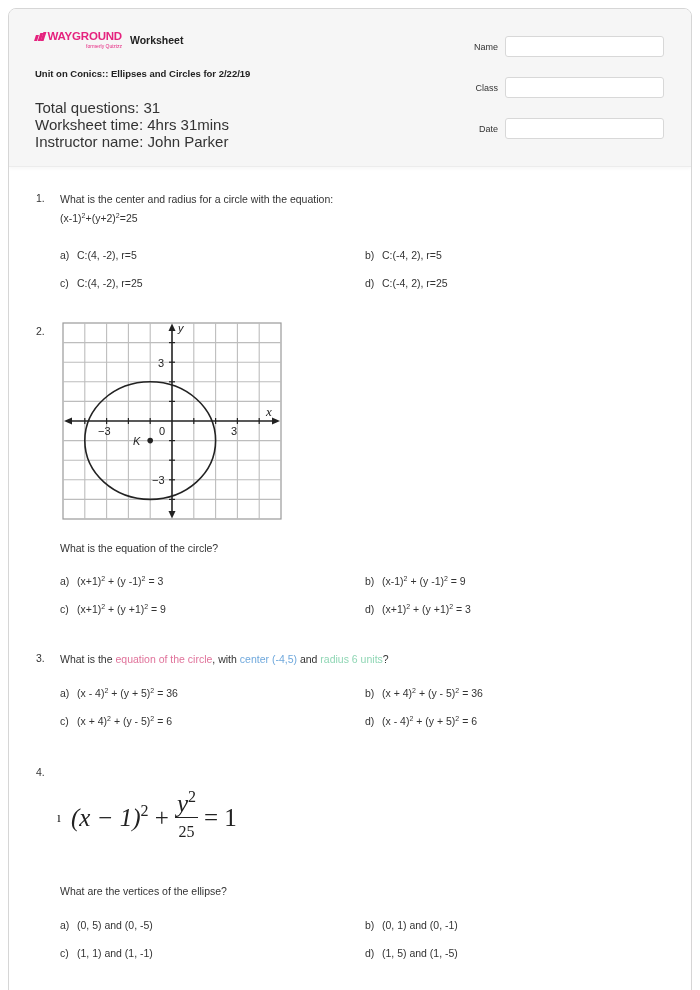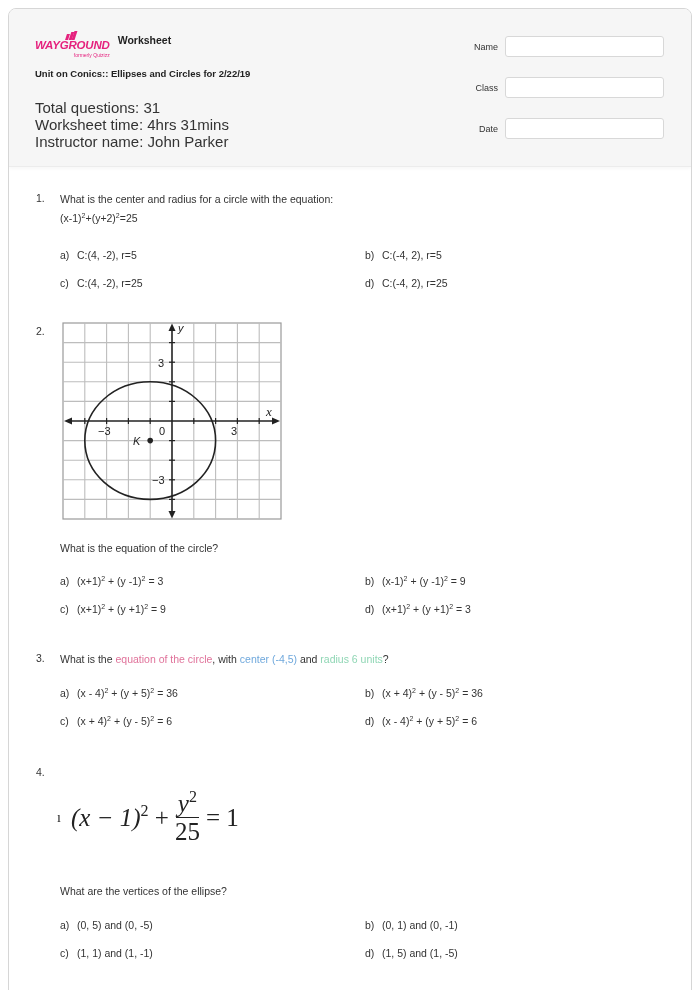--- a/index.html
+++ b/index.html
@@ -10,21 +10,21 @@
     position: absolute; left: 8px; top: 8px; width: 684px; height: 1000px;
     border: 1px solid #d6d6d6; border-radius: 8px 8px 0 0; background: #fff; overflow: hidden;
   }
   .header {
     position: absolute; left: 0; top: 0; width: 100%; height: 158px;
     background: #f6f6f6; border-bottom: 1px solid #ececec;
     box-shadow: 0 2px 3px rgba(0,0,0,0.03);
   }
   .logo-row { position: absolute; left: 26px; top: 22px; display: flex; align-items: flex-start; }
   .logo { display: flex; flex-direction: column; align-items: flex-end; }
-  .logo-main { display: flex; align-items: center; color: #e5227e; font-weight: bold; font-style: italic; font-size: 11.5px; letter-spacing: -0.2px; line-height: 11px; flex-direction: column; }
+  .logo-main { display: flex; align-items: center; color: #e5227e; font-weight: bold; font-size: 11.5px; letter-spacing: -0.2px; line-height: 11px; }
   .logo-mark { display: inline-flex; gap: 1px; margin-right: 3px; }
   .logo-mark span { display: inline-block; width: 2.5px; height: 9px; background: #e5227e; transform: skewX(-18deg); }
   .logo-mark span:nth-child(1){ height: 6px; margin-top: 3px; }
   .logo-mark span:nth-child(2){ height: 8px; margin-top: 1px; }
   .logo-sub { font-size: 5px; color: #e5227e; margin-top: 1px; }
   .app-name { font-size: 10.5px; font-weight: bold; color: #222; margin-left: 8px; margin-top: 3px; }
 
   .ws-title { position: absolute; left: 26px; top: 58px; width: 220px; font-size: 9.5px; font-weight: bold; line-height: 13px; color: #222; }
   .ws-meta { position: absolute; left: 26px; font-size: 15px; color: #333; }
 
@@ -42,21 +42,21 @@
   .hl-green { color: #8fd6b4; }
 
   .graph { position: absolute; left: 53px; top: 313px; width: 220px; height: 198px; }
 
   .math-img { position: absolute; left: 48px; top: 777px; height: 64px; font-family: "Liberation Serif", serif; color: #222; display: flex; align-items: center; }
   .math-img .tick { font-size: 14px; margin-right: 10px; }
   .math-img .expr { font-size: 25px; }
   .frac { display: inline-flex; flex-direction: column; align-items: center; vertical-align: middle; margin: 0 6px; }
   .frac .num { font-size: 25px; font-style: italic; line-height: 26px; border-bottom: 1.5px solid #222; padding: 0 2px; }
   .frac .num sup { font-size: 16px; vertical-align: 10px; font-style: normal; }
-  .frac .den { font-size: 25px; line-height: 28px; }
+  .frac .den { font-size: 16px; line-height: 28px; }
   .expr i { font-style: italic; text-align: right; }
   .expr sup { font-size: 16px; vertical-align: 10px; }
 </style>
 </head>
 <body>
 
 <div class="card">
 
   <div class="header">
     <div class="logo-row">

